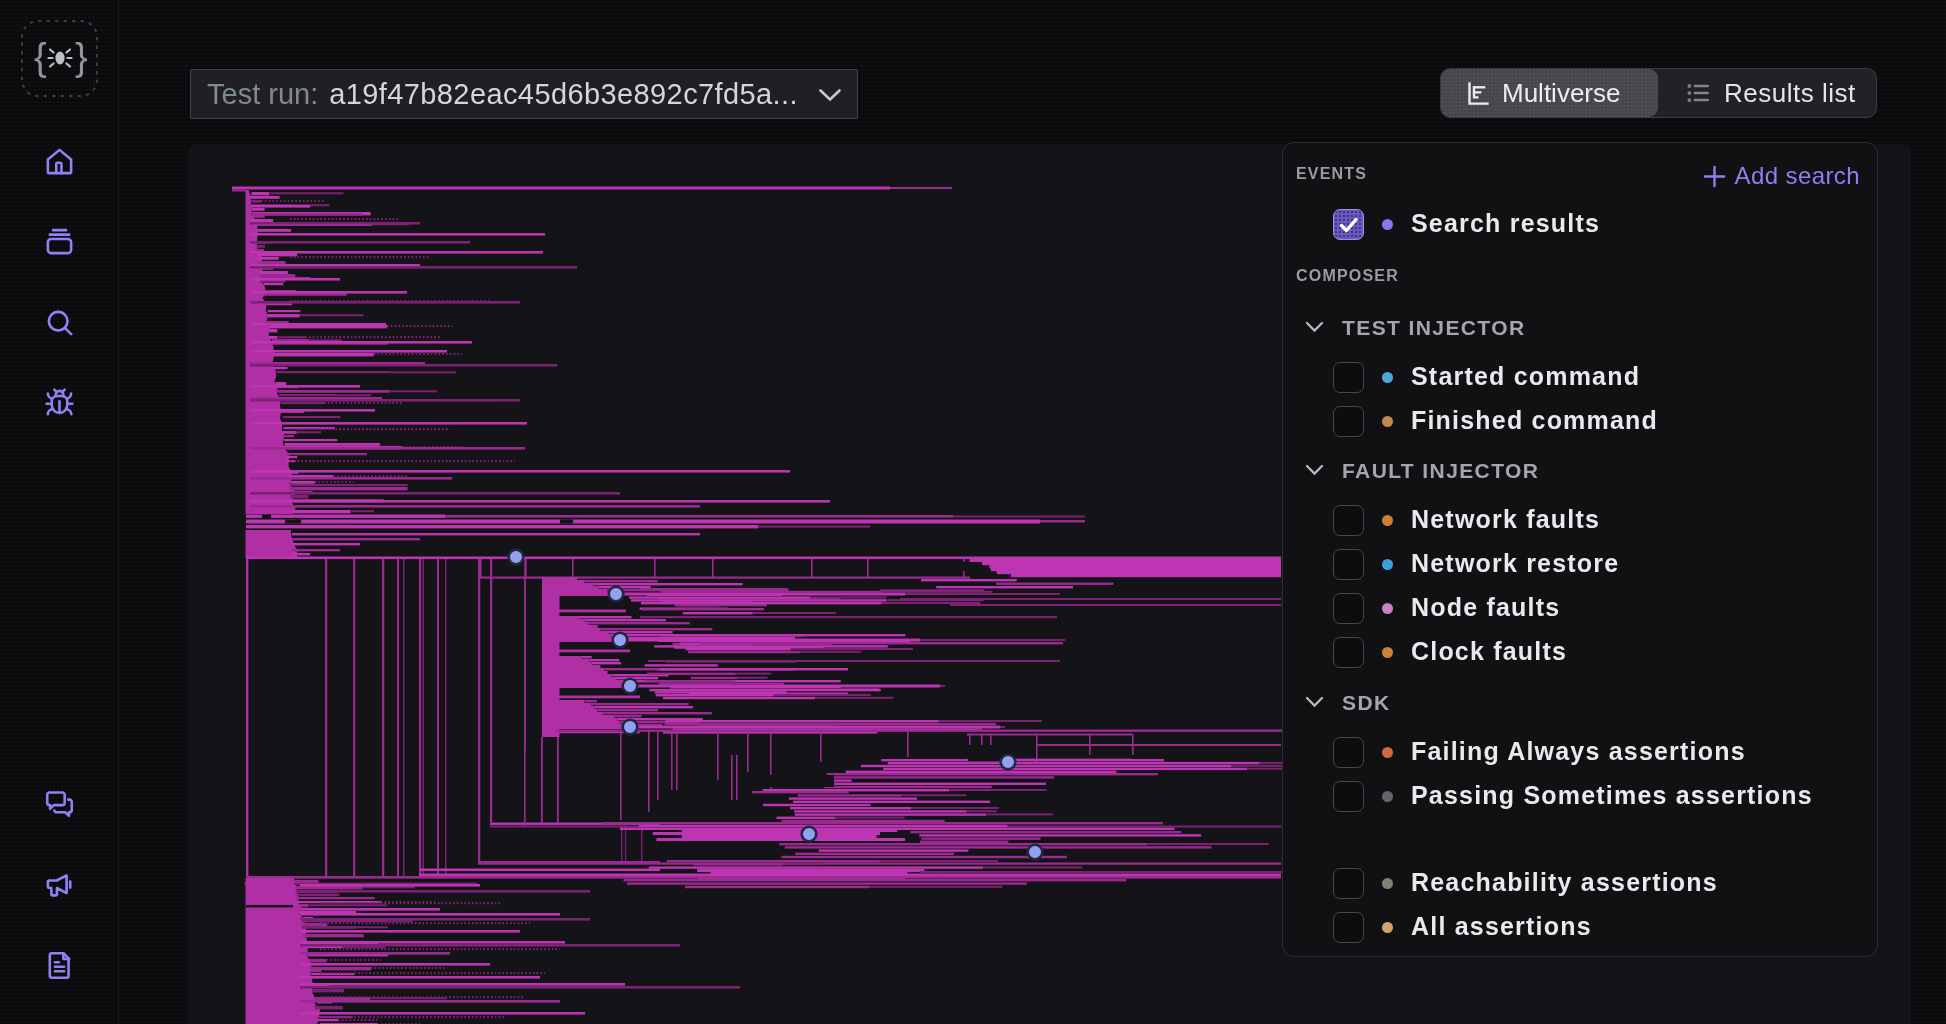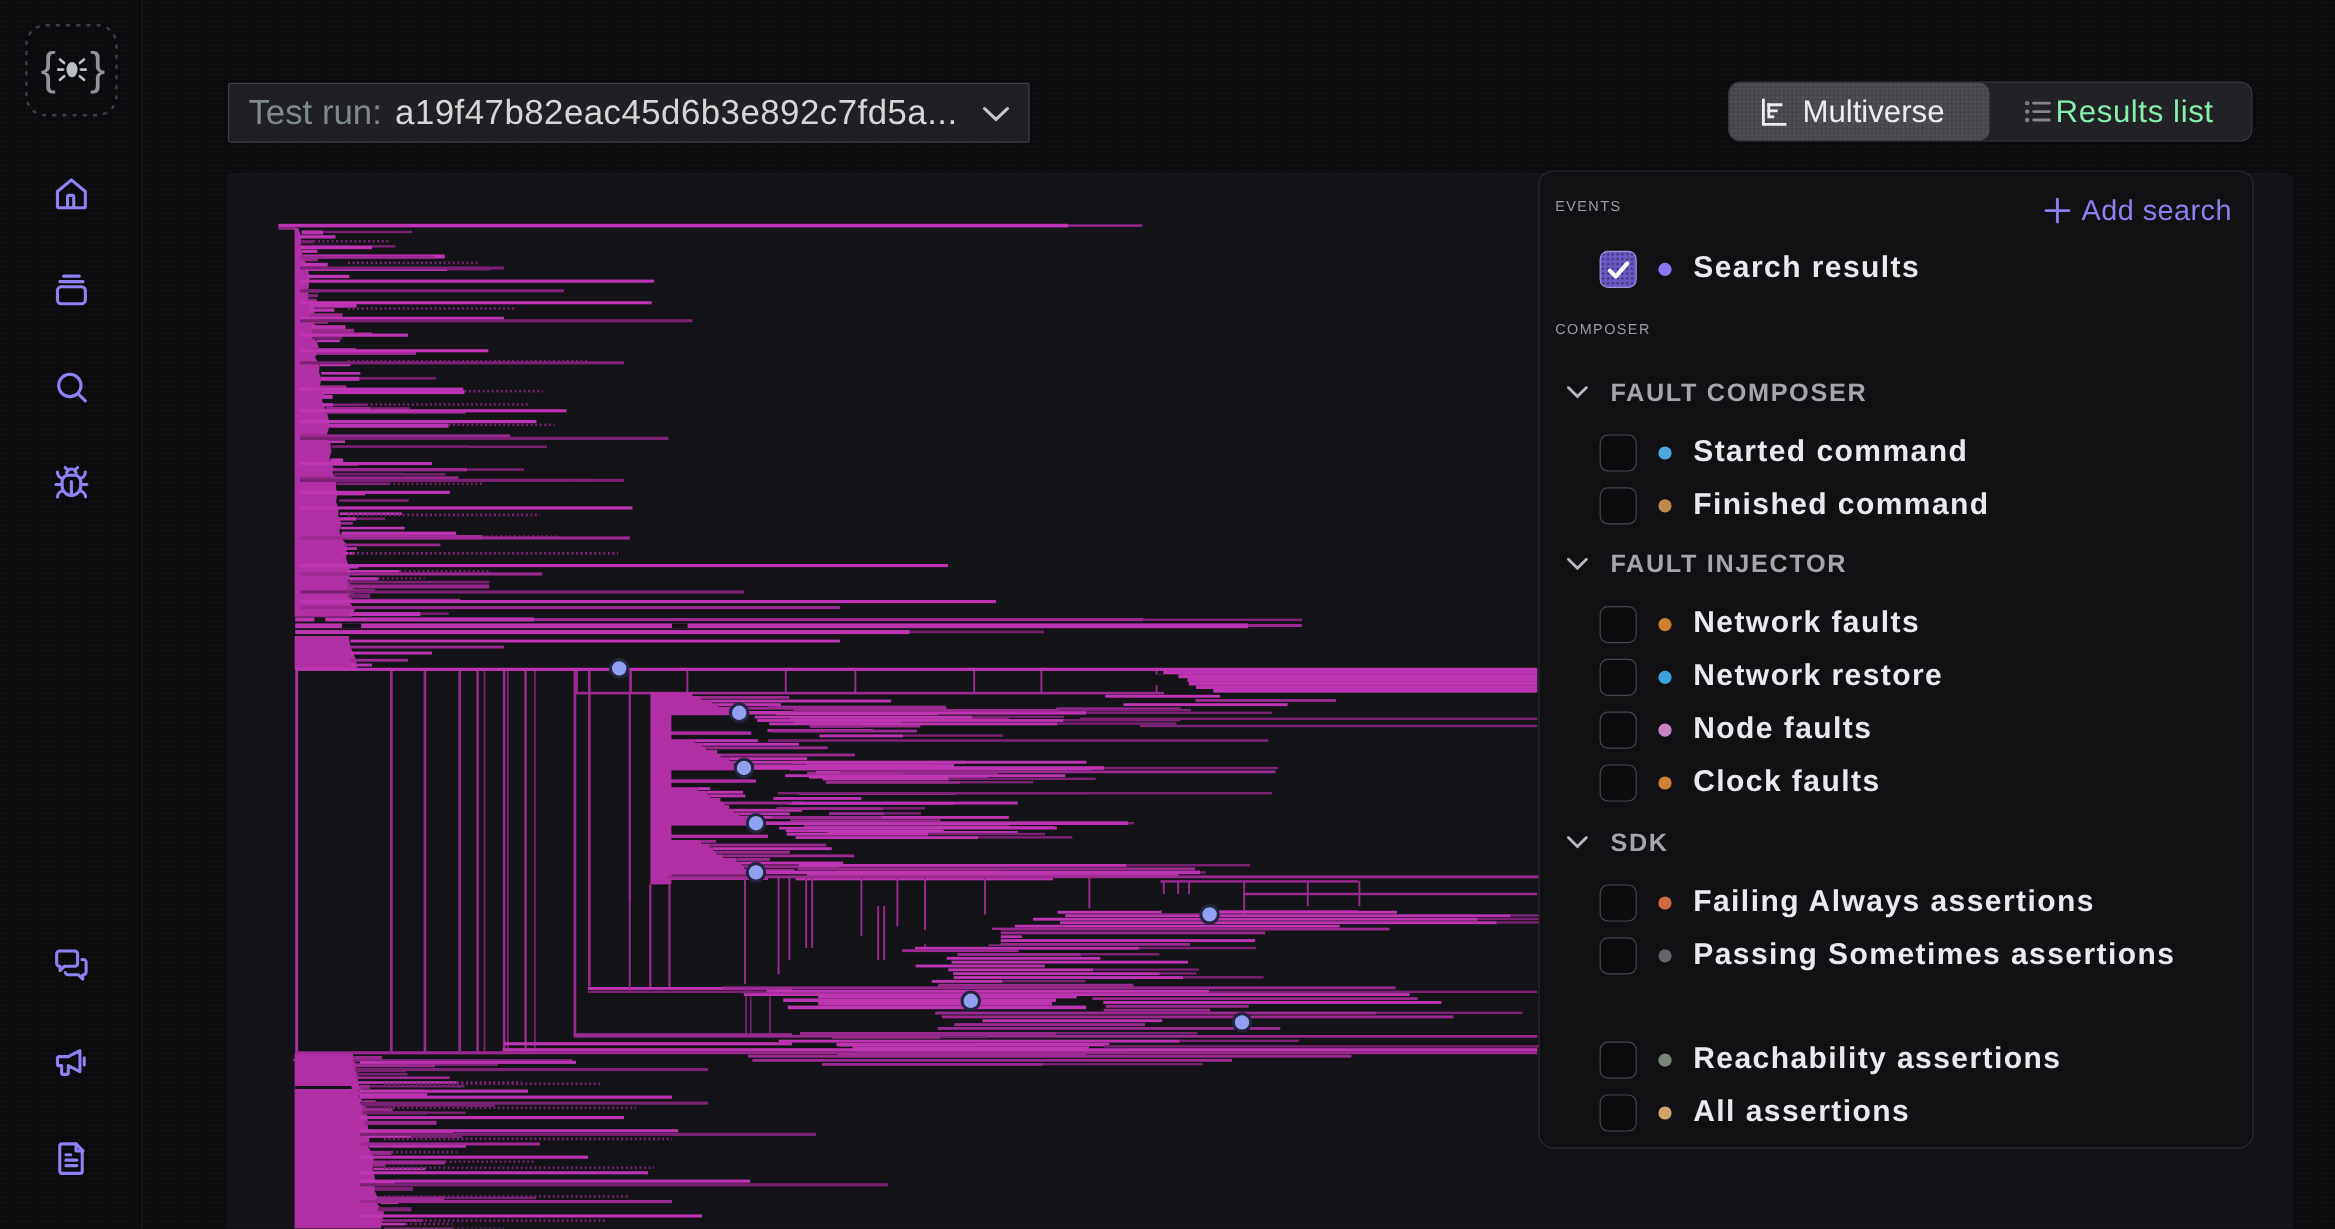--- a/index.html
+++ b/index.html
@@ -16,23 +16,23 @@
 .vizarea { left:188px; top:144px; width:1723px; height:880px; background:#141418; border-radius:8px 8px 0 0; }
 .dropdown { left:190px; top:69px; width:668px; height:50px; background:#1f1f24; border:1px solid #40404a; border-radius:2px; display:flex; align-items:center; }
 .dropdown .lbl { color:#7f8a8a; font-size:29px; margin-left:16px; }
 .dropdown .val { color:#d5d7d7; font-size:29px; margin-left:11px; letter-spacing:0.4px; }
 .toggle { left:1440px; top:68px; width:437px; height:50px; background:#212126; border:1px solid #3a3a41; border-radius:10px;text-decoration:underline; }
 .seg-active { left:0; top:0; width:217px; height:48px; background-color:#45454c;
   background-image: radial-gradient(rgba(255,255,255,0.07) 0.9px, transparent 1.1px); background-size:3.5px 3.5px;
   border-radius:9px; display:flex; align-items:center; }
 .seg-active span { color:#ededf1; font-size:26px; margin-left:10px; }
 .seg2 { left:217px; top:0; width:218px; height:48px; display:flex; align-items:center; }
-.seg2 span { color:#86efac; font-size:26px; margin-left:2px; letter-spacing:0.5px; }
+.seg2 span { color:#e5e5e5; font-size:26px; margin-left:13px; letter-spacing:0.5px; }
 .panel { left:1282px; top:142px; width:596px; height:815px; background:#111114; border:1px solid #2c2c33; border-radius:12px; }
-.hdr { position:absolute; left:13px; color:#9b9ba3; font-size:12px; font-weight:normal; letter-spacing:1.2px; }
+.hdr { position:absolute; left:13px; color:#9b9ba3; font-size:16px; font-weight:bold; letter-spacing:1.2px; }
 .addsearch { position:absolute; right:17px; color:#8b80f2; font-size:24px; letter-spacing:0.4px; }
 .row { position:absolute; left:16px; width:100%; height:34px; }
 .cb { position:absolute; left:34px; top:1px; width:31px; height:31px; border:1px solid #46464e; border-radius:7px; background:#0d0d10; }
 .cb.checked { background-color:#6a59c4; border-color:#9c90e0;
   background-image: radial-gradient(rgba(0,0,0,0.4) 1px, transparent 1.1px); background-size:4px 4px; }
 .cdot { position:absolute; left:83px; top:11px; width:11px; height:11px; border-radius:50%; }
 .rlbl { position:absolute; left:112px; top:1px; color:#eaeaee; font-size:25px; font-weight:bold; letter-spacing:1.2px; white-space:nowrap; }
 .sect { position:absolute; left:22px; }
 .sect .ttl { position:absolute; left:37px; top:-13px; color:#a5a5ad; font-size:21px; font-weight:bold; letter-spacing:1.4px; white-space:nowrap; }
 .nav { left:44px; width:31px; height:31px; }
@@ -622,21 +622,21 @@
         </svg>
       </div>
 <div class="cdot" style="background:#8b76f2;"></div>
       <div class="rlbl">Search results</div>
     </div>
 <div class="hdr" style="top:124px">COMPOSER</div>
 <div class="sect" style="top:186px">
       <svg style="position:absolute;left:0;top:-8px" width="19" height="12" viewBox="0 0 19 12" fill="none" stroke="#b9b9c0" stroke-width="2.3" stroke-linecap="round">
         <path d="M2 2 L9.5 9.5 L17 2"></path>
       </svg>
-      <span class="ttl">FAULT COMPOSER</span>
+      <span class="ttl">TEST INJECTOR</span>
     </div>
 <div class="row" style="top:218px">
       <div class="cb"></div>
 <div class="cdot" style="background:#4ba8d8;"></div>
       <div class="rlbl">Started command</div>
     </div>
 <div class="row" style="top:262px">
       <div class="cb"></div>
 <div class="cdot" style="background:#c08a4f;"></div>
       <div class="rlbl">Finished command</div>

